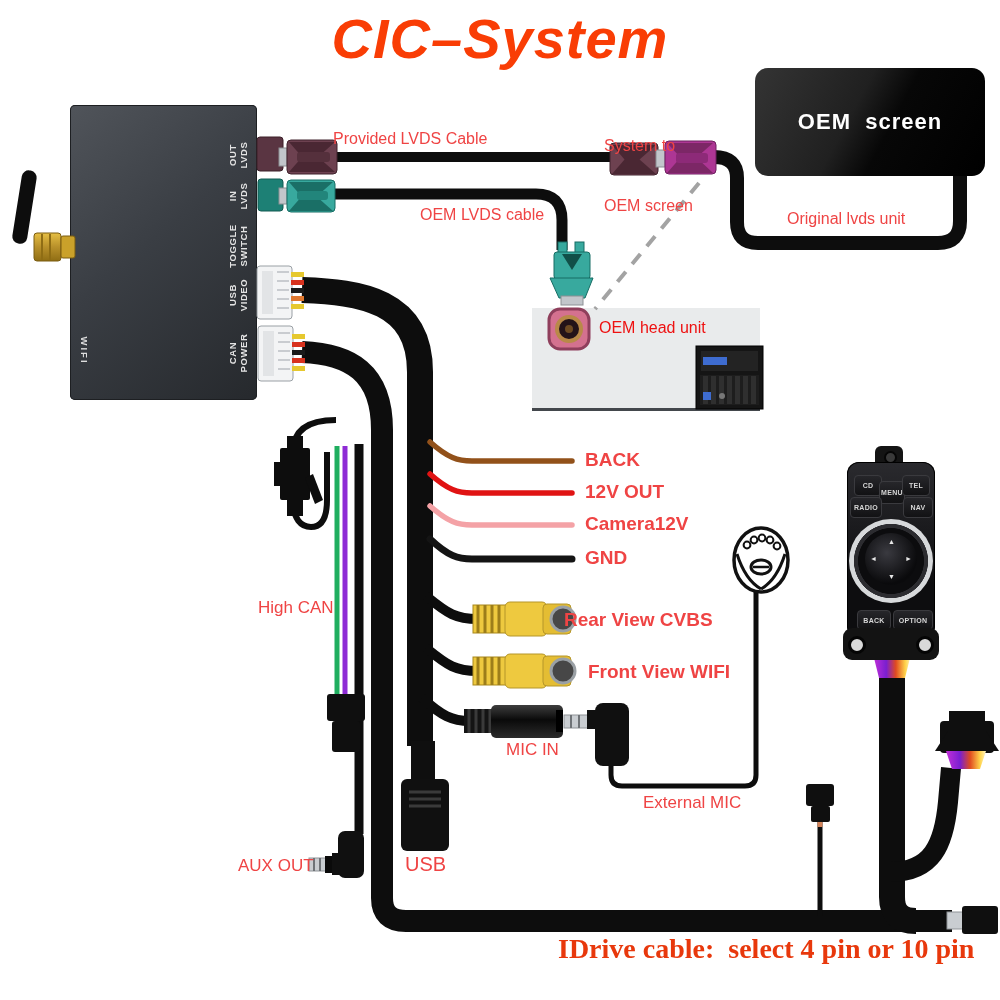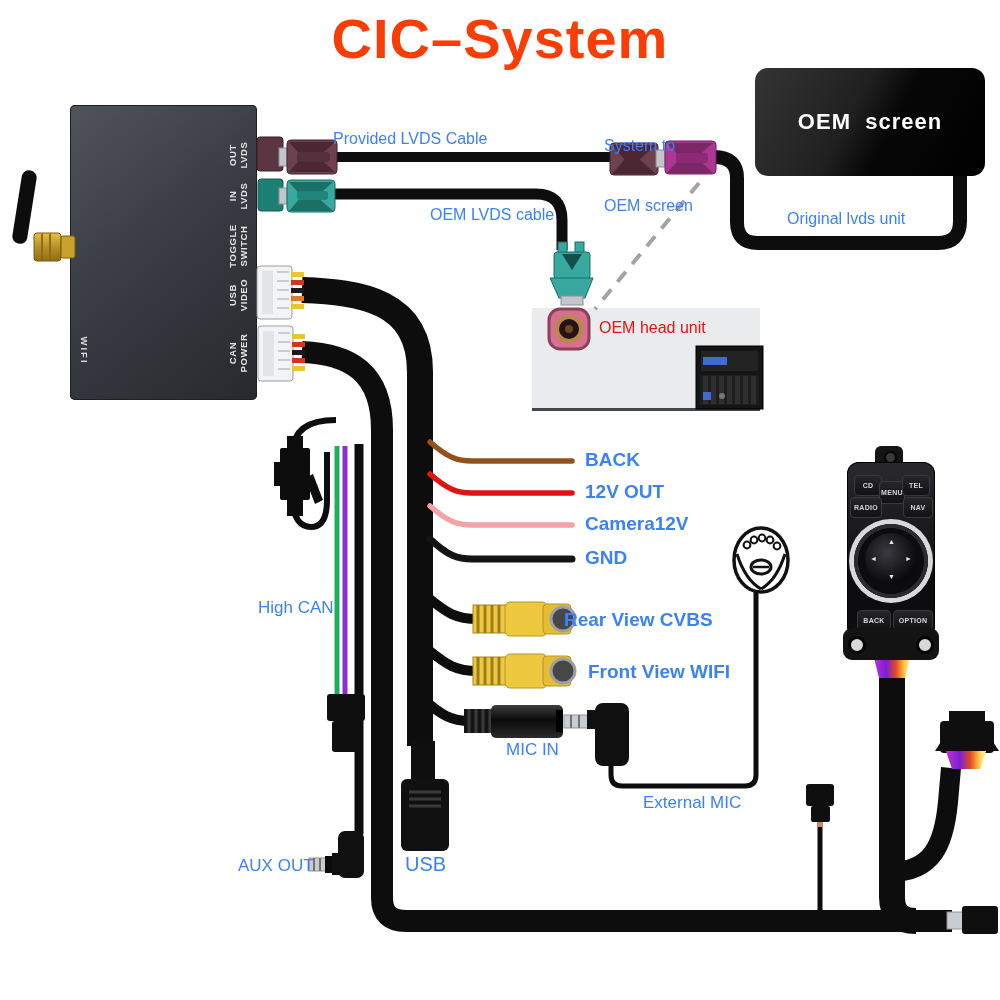--- a/index.html
+++ b/index.html
@@ -1,20 +1,20 @@
 <!DOCTYPE html>
 <html style="--c-title: #f93d05; --c-red_text: #ee1111; --c-idrive_text: #e8380c; --c-wire_brown: #92511a; --c-wire_red: #e01313; --c-wire_pink: #f4a2a6; --c-wire_black: #141414; --c-wire_green: #1fae5f; --c-wire_purple: #8e2bd5; --c-rca_yellow: #eec93f; --c-lvds_maroon: #6d4150; --c-lvds_magenta: #ad3694; --c-lvds_teal: #38a99e;"><head>
 <meta charset="utf-8">
 <style>
   html,body{margin:0;padding:0;background:#fff;}
   #stage{position:relative;width:1000px;height:1000px;background:#fff;overflow:hidden;
          font-family:"Liberation Sans",sans-serif;color:#1c1c1c;}
   .abs{position:absolute;}
   .title{left:0;right:0;top:6px;text-align:center;font-size:56px;font-weight:bold;
-         color:var(--c-title,#f93d05);letter-spacing:1px;}
+         color:var(--c-title,#f93d05);letter-spacing:1px;font-style:italic;}
   svg.layer{position:absolute;left:0;top:0;width:1000px;height:1000px;}
   
   .device{left:70px;top:105px;width:187px;height:295px;border-radius:5px;
           background:linear-gradient(140deg,#50545a 0%,#3a3e44 45%,#26292d 100%);
           box-shadow:inset 0 0 0 1px #1d1f22;}
   .port-label{position:absolute;width:64px;height:24px;transform:rotate(-90deg);
           color:#e3e3e3;font-size:9.5px;font-weight:bold;letter-spacing:.6px;
           text-align:center;line-height:11px;white-space:nowrap;}
   .port-label span{display:block;}
   .wifi-label{position:absolute;left:-16px;top:240px;width:60px;text-align:center;
@@ -23,21 +23,21 @@
   .oem-screen{left:755px;top:68px;width:230px;height:108px;border-radius:13px;
           background:linear-gradient(118deg,#343434 0%,#202020 42%,#070707 58%,#000 100%);
           display:flex;align-items:center;justify-content:center;
           color:#fff;font-size:22px;font-weight:600;letter-spacing:1px;white-space:pre;}
   
   .head-unit{left:532px;top:308px;width:228px;height:100px;background:#e9ebec;
           border-bottom:3px solid #43474c;}
   .head-unit-label{left:599px;top:319px;font-size:16px;font-weight:500;
           color:var(--c-red_text,#ee1111);}
   
-  .lbl{font-size:16px;color:#3b82f6;white-space:pre;}
+  .lbl{font-size:16px;color:#ef4444;white-space:pre;}
   .lbl-wire{font-size:19px;font-weight:700;}
   .lbl-med{font-size:17px;}
   .idrive-note{left:558px;top:933px;font-size:28px;font-weight:700;
           font-family:"Liberation Serif",serif;color:var(--c-idrive_text,#e8380c);white-space:pre;}
   
   .idrive{left:843px;top:446px;width:96px;height:216px;}
   .idrive .tab{position:absolute;left:32px;top:0;width:28px;height:22px;background:#141414;
           border-radius:6px 6px 0 0;}
   .idrive .tab i{position:absolute;left:9px;top:5px;width:9px;height:9px;border-radius:50%;
           background:#3a3a3a;border:2px solid #060606;}
@@ -394,29 +394,30 @@
       <i style="right:5px"></i>
     </div>
   </div>
 
   <div class="abs lbl" style="left:333px;top:130px">Provided LVDS Cable</div>
   <div class="abs lbl" style="left:604px;top:96px;line-height:20px">
     <span style="display:block">System to</span>
     <span style="display:block">OEM screen</span>
   </div>
   <div class="abs lbl" style="left:787px;top:210px">Original lvds unit</div>
-  <div class="abs lbl" style="left:430px;top:206px">OEM LVDS cable</div>
+  <div class="abs lbl" style="left:420px;top:206px">OEM LVDS cable</div>
   <div class="abs head-unit-label">OEM head unit</div>
 
   <div class="abs lbl lbl-wire" style="left:585px;top:449px">BACK</div>
   <div class="abs lbl lbl-wire" style="left:585px;top:481px">12V OUT</div>
   <div class="abs lbl lbl-wire" style="left:585px;top:513px">Camera12V</div>
   <div class="abs lbl lbl-wire" style="left:585px;top:547px">GND</div>
   <div class="abs lbl lbl-wire" style="left:564px;top:609px">Rear View CVBS</div>
   <div class="abs lbl lbl-wire" style="left:588px;top:661px">Front View WIFI</div>
 
   <div class="abs lbl lbl-med" style="left:506px;top:740px">MIC IN</div>
   <div class="abs lbl lbl-med" style="left:643px;top:793px">External MIC</div>
   <div class="abs lbl lbl-med" style="left:258px;top:598px">High CAN</div>
   <div class="abs lbl lbl-med" style="left:238px;top:856px;font-weight:400">AUX OUT</div>
   <div class="abs lbl" style="left:405px;top:853px;font-size:20px">USB</div>
 
+  <div class="abs idrive-note">IDrive cable:  select 4 pin or 10 pin</div>
 </div>
 
 </body></html>

